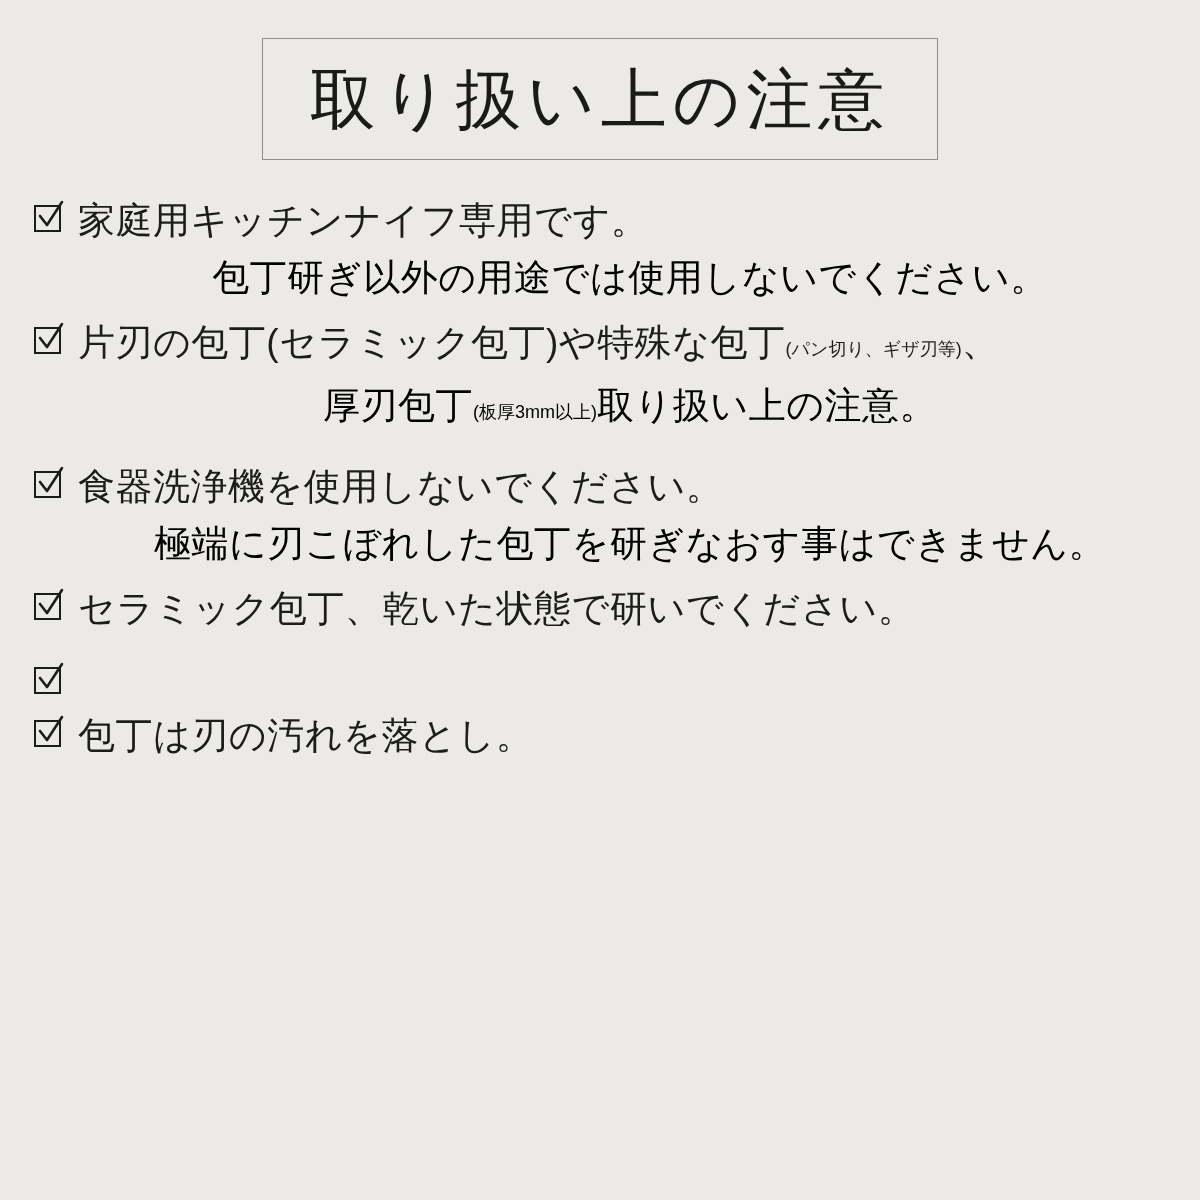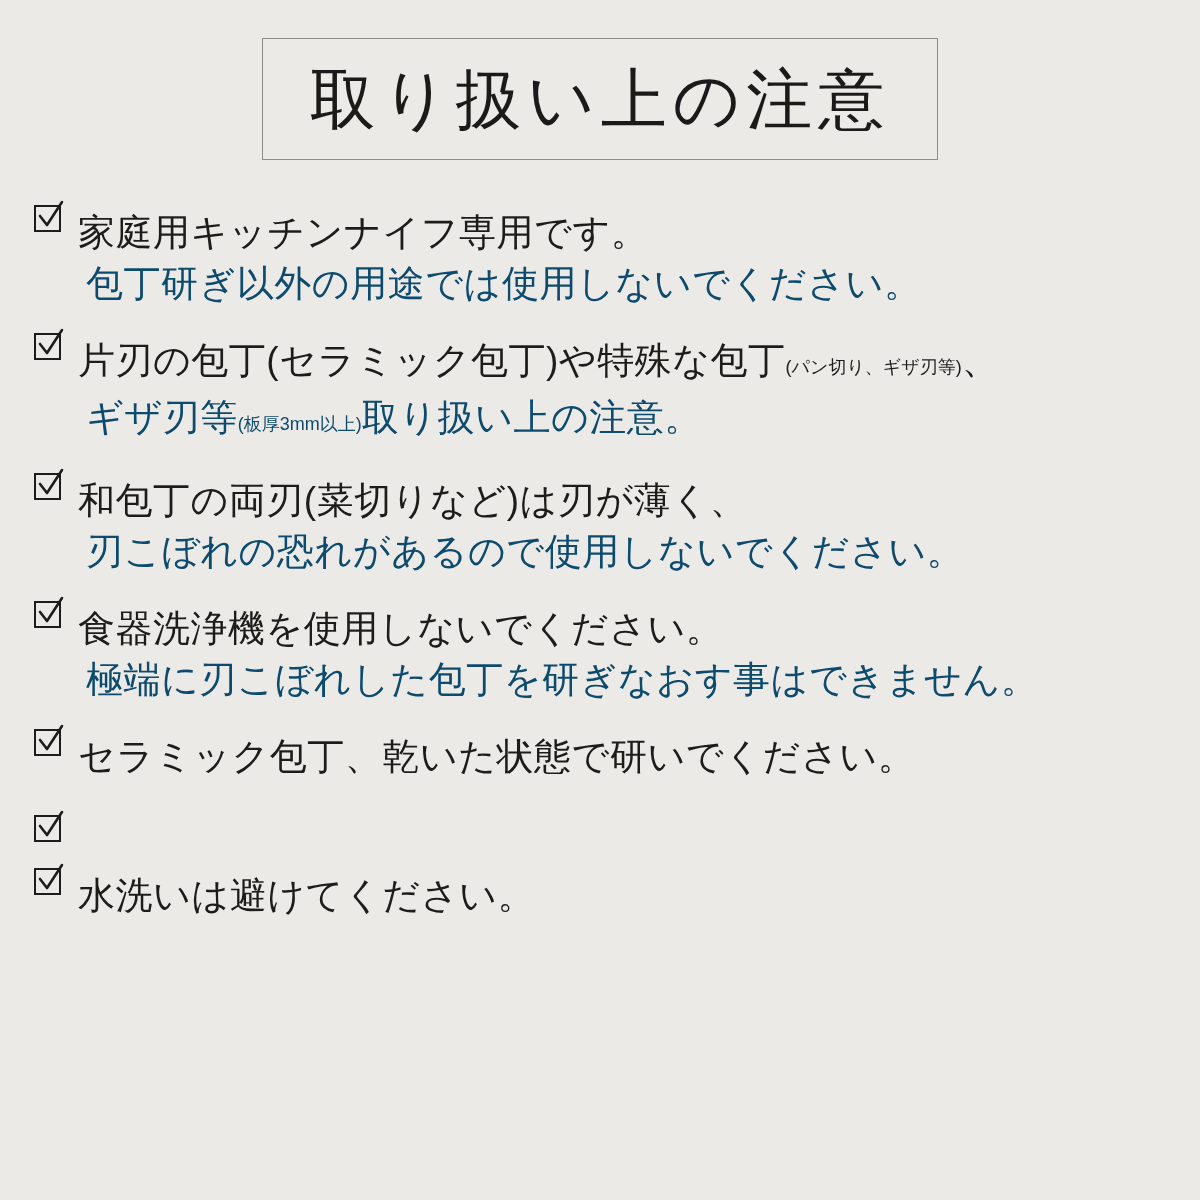--- a/index.html
+++ b/index.html
@@ -13,20 +13,21 @@
     font-family: "Liberation Sans", "DejaVu Sans", sans-serif;
     color: #1c1c1c;
     overflow: hidden;
   }
 
   .page {
     position: relative;
     width: 1200px;
     height: 984px;
     box-sizing: border-box;
+    text-align: center;
   }
 
   
   .title-box {
     position: absolute;
     left: 262px;
     top: 38px;
     width: 676px;
     height: 122px;
     border: 1px solid #8d8d8a;
@@ -87,29 +88,29 @@
   .check .tick svg {
     display: block;
   }
 
   .line-text {
     font-size: 37px;
     line-height: 50px;
     letter-spacing: 0.5px;
     color: #1c1c1c;
     white-space: nowrap;
-    margin-top: 12px;
   }
   .note-second-line {
     padding-left: 52px;
     font-size: 37px;
     line-height: 52px;
     letter-spacing: 0.5px;
-    color: #0c4a6e;
-    white-space: nowrap;
+    color: #000000;
+    white-space: nowrap;
+    margin-top: 6px;
   }
   .small {
     font-size: 18px;
     letter-spacing: 0px;
   }
   .note-spacer {
     height: 10px;
   }
 </style>
 </head>
@@ -142,37 +143,23 @@
           <span class="check">
             <span class="box"></span>
             <span class="tick">
               <svg width="26" height="32" viewBox="0 0 26 32">
                 <path d="M2 16 L9 25 L24 2" fill="none" stroke="#1c1c1c" stroke-width="2.6" stroke-linecap="round" stroke-linejoin="round"></path>
               </svg>
             </span>
           </span>
           <span class="line-text"><span>片刃の包丁(セラミック包丁)や特殊な包丁</span><span class="small">(パン切り、ギザ刃等)</span><span>、</span></span>
         </div>
-        <div class="note-second-line"><span>ギザ刃等</span><span class="small">(板厚3mm以上)</span><span>取り扱い上の注意。</span></div>
-      </div>
-      <div class="note-spacer"></div>
-      <div class="note">
-        <div class="note-first-line">
-          <span class="check">
-            <span class="box"></span>
-            <span class="tick">
-              <svg width="26" height="32" viewBox="0 0 26 32">
-                <path d="M2 16 L9 25 L24 2" fill="none" stroke="#1c1c1c" stroke-width="2.6" stroke-linecap="round" stroke-linejoin="round"></path>
-              </svg>
-            </span>
-          </span>
-          <span class="line-text"><span>和包丁の両刃(菜切りなど)は刃が薄く、</span></span>
-        </div>
-        <div class="note-second-line"><span>刃こぼれの恐れがあるので使用しないでください。</span></div>
-      </div>
+        <div class="note-second-line"><span>厚刃包丁</span><span class="small">(板厚3mm以上)</span><span>取り扱い上の注意。</span></div>
+      </div>
+      <div class="note-spacer"></div>
       <div class="note-spacer"></div>
       <div class="note">
         <div class="note-first-line">
           <span class="check">
             <span class="box"></span>
             <span class="tick">
               <svg width="26" height="32" viewBox="0 0 26 32">
                 <path d="M2 16 L9 25 L24 2" fill="none" stroke="#1c1c1c" stroke-width="2.6" stroke-linecap="round" stroke-linejoin="round"></path>
               </svg>
             </span>
@@ -213,18 +200,18 @@
       <div class="note">
         <div class="note-first-line">
           <span class="check">
             <span class="box"></span>
             <span class="tick">
               <svg width="26" height="32" viewBox="0 0 26 32">
                 <path d="M2 16 L9 25 L24 2" fill="none" stroke="#1c1c1c" stroke-width="2.6" stroke-linecap="round" stroke-linejoin="round"></path>
               </svg>
             </span>
           </span>
-          <span class="line-text"><span>水洗いは避けてください。</span></span>
+          <span class="line-text"><span>包丁は刃の汚れを落とし。</span></span>
         </div>
       </div>
     </div>
 
 </div>
 
 </body></html>

